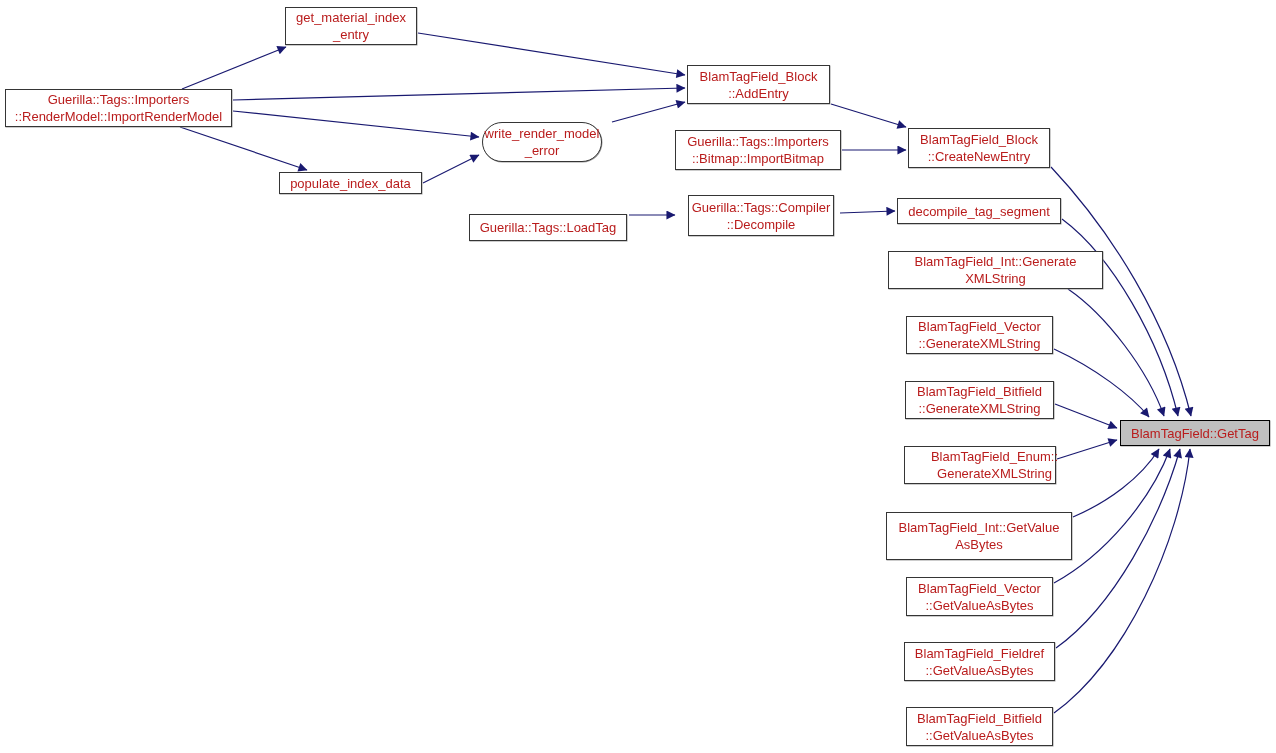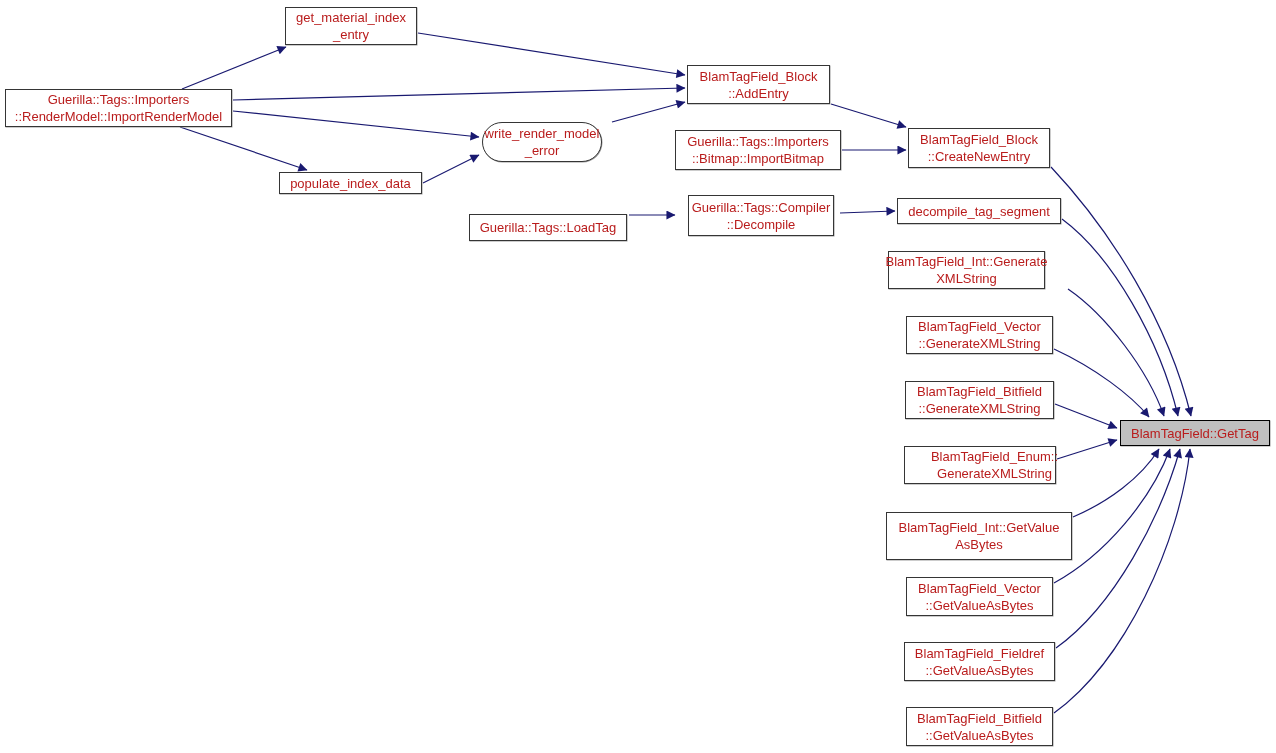--- a/index.html
+++ b/index.html
@@ -91,21 +91,21 @@
   <div class="node" style="left:687px; top:65px;  width:143px; height:39px;">BlamTagField_Block
 ::AddEntry</div>
   <div class="node" style="left:675px; top:130px; width:166px; height:40px;">Guerilla::Tags::Importers
 ::Bitmap::ImportBitmap</div>
   <div class="node" style="left:908px; top:128px; width:142px; height:40px;">BlamTagField_Block
 ::CreateNewEntry</div>
   <div class="node" style="left:469px; top:214px; width:158px; height:27px;">Guerilla::Tags::LoadTag</div>
   <div class="node" style="left:677px; top:195px; width:146px; height:41px;margin-left:11px;">Guerilla::Tags::Compiler
 ::Decompile</div>
   <div class="node" style="left:897px; top:198px; width:164px; height:26px;">decompile_tag_segment</div>
-  <div class="node" style="left:888px; top:251px; width:157px; height:38px;">BlamTagField_Int::Generate
+  <div class="node" style="left:888px; top:251px; width:215px; height:38px;">BlamTagField_Int::Generate
 XMLString</div>
   <div class="node" style="left:906px; top:316px; width:147px; height:38px;">BlamTagField_Vector
 ::GenerateXMLString</div>
   <div class="node" style="left:905px; top:381px; width:149px; height:38px;">BlamTagField_Bitfield
 ::GenerateXMLString</div>
   <div class="node" style="left:904px; top:446px; width:152px; height:38px;padding-left:29px;">BlamTagField_Enum::
 GenerateXMLString</div>
   <div class="node" style="left:886px; top:512px; width:186px; height:48px;">BlamTagField_Int::GetValue
 AsBytes</div>
   <div class="node" style="left:906px; top:577px; width:147px; height:39px;">BlamTagField_Vector

